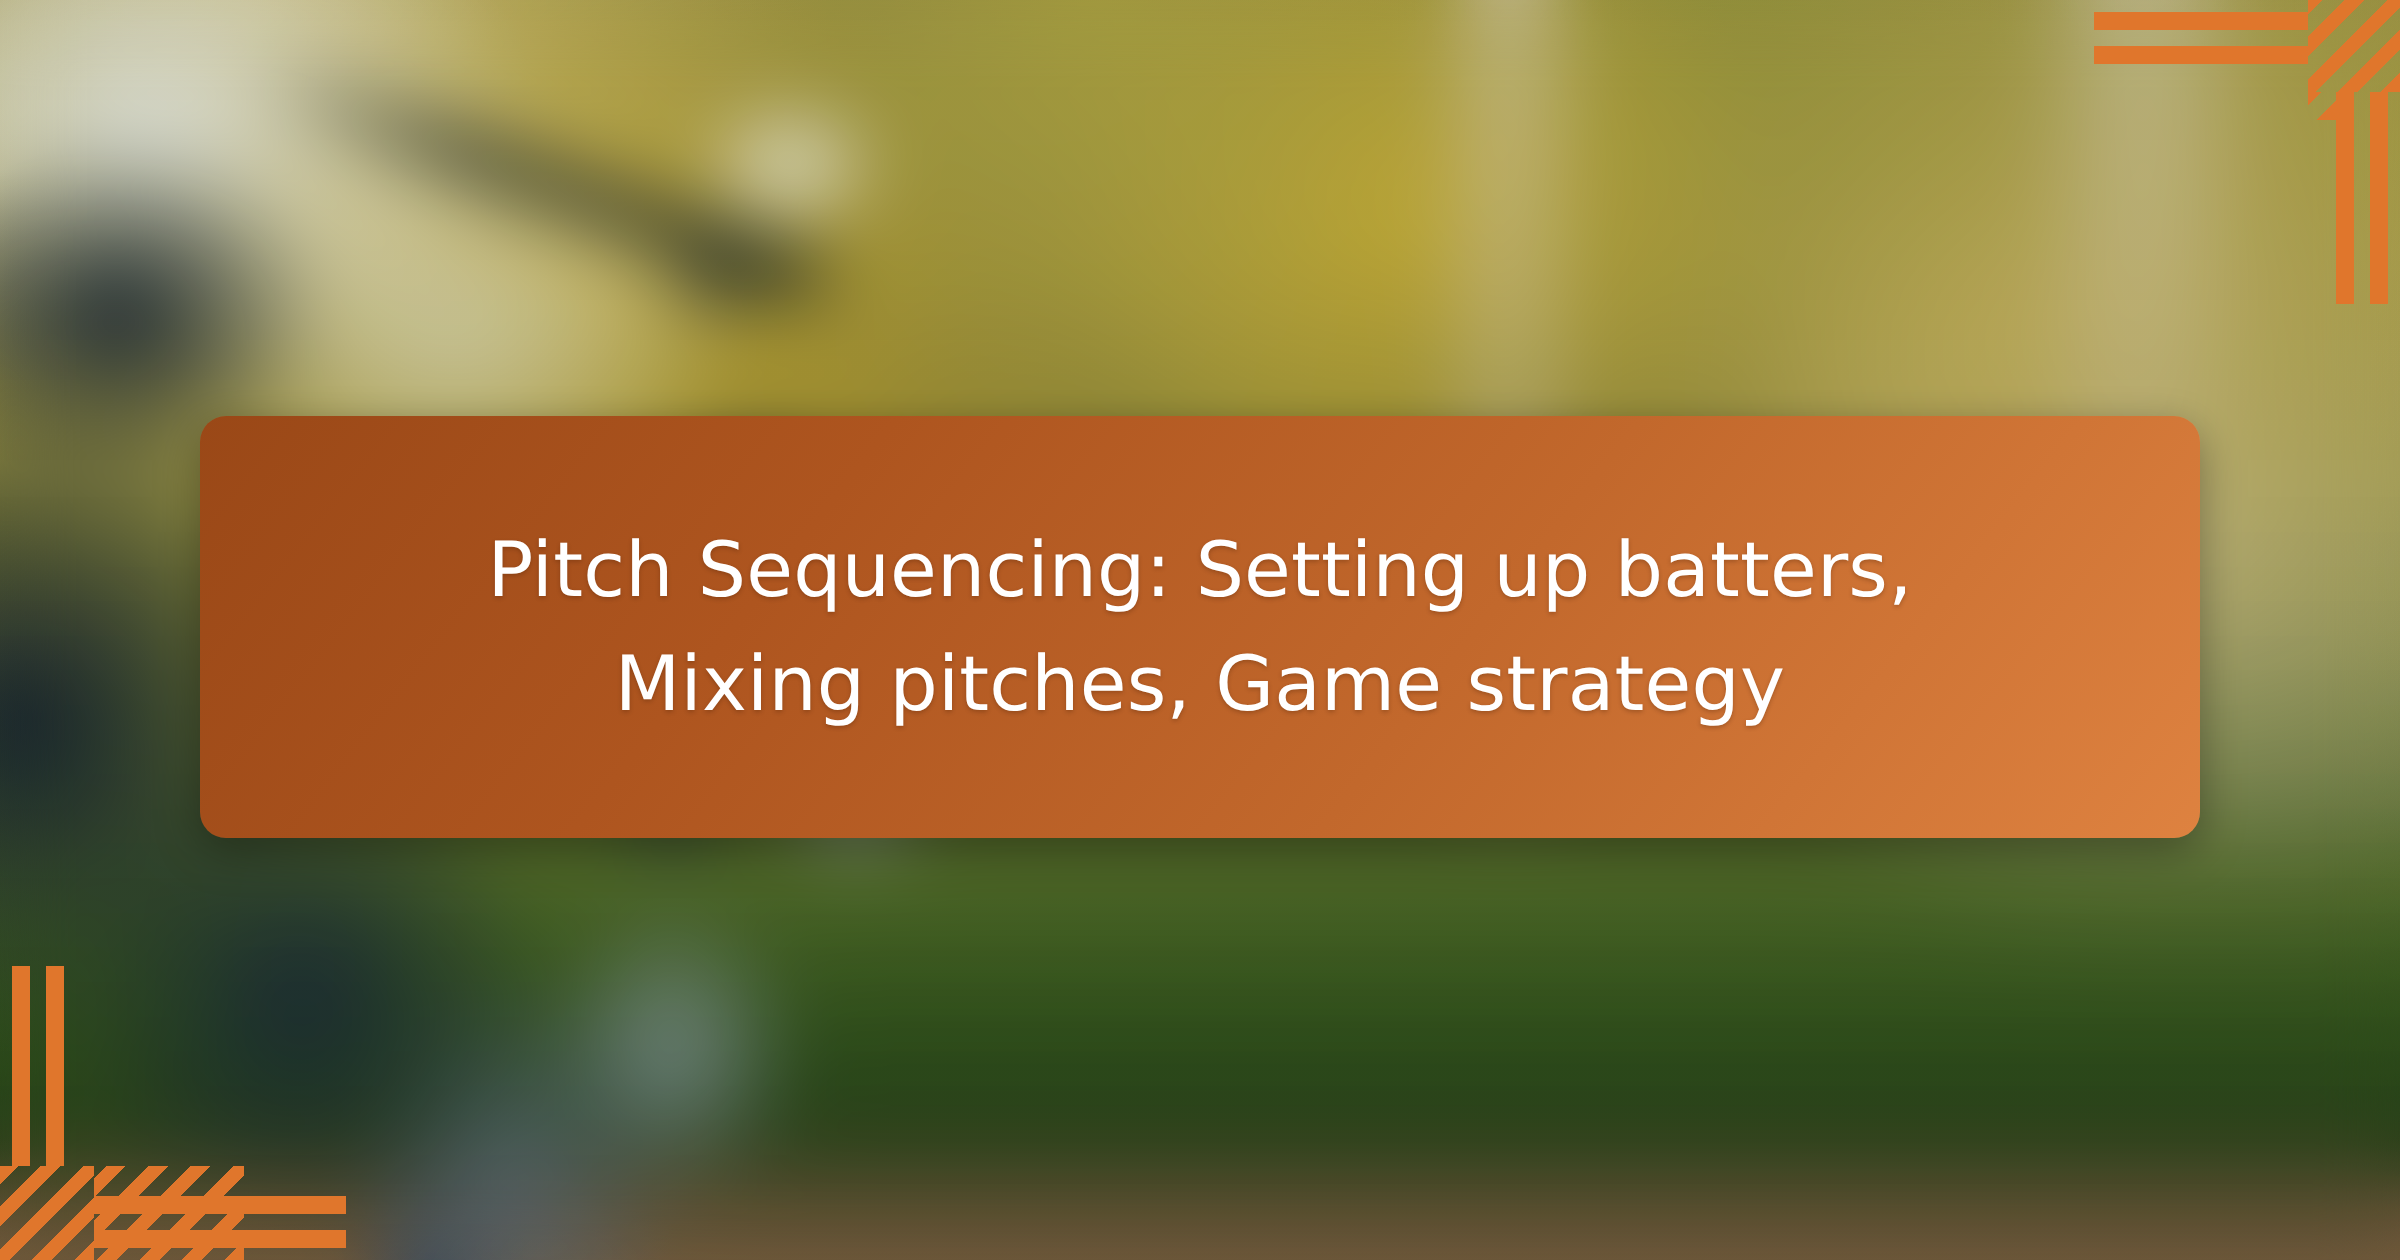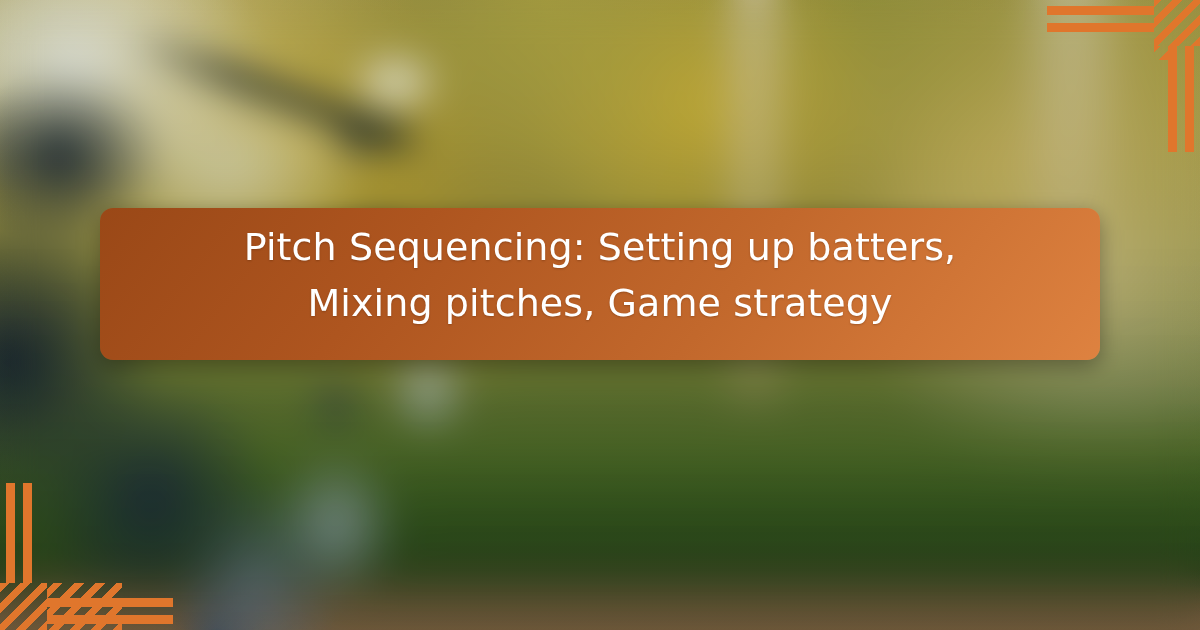--- a/index.html
+++ b/index.html
@@ -198,26 +198,26 @@
   #ornament-bottom-left .h2 { bottom: 6px;  left: 47px; width: 126px; height: 9px; }
   #ornament-bottom-left .hatch-a { bottom: 0; left: 0; width: 47px; height: 47px; }
   #ornament-bottom-left .hatch-b { bottom: 0; left: 47px; width: 75px; height: 47px; }
 
   
   #title-card {
     position: absolute;
     left: 100px;
     top: 208px;
     width: 1000px;
-    height: 152px;
+    height: 211px;
     border-radius: 13px;
     background: linear-gradient(128deg, #9A4817 0%, #AE551F 30%, #C2682C 62%, #DE8240 100%);
     box-shadow: 0 6px 22px rgba(0,0,0,0.35);
     display: flex;
-    align-items: flex-start;
+    align-items: center;
     justify-content: center;
     padding: 11px 60px;
   }
 
   #title-text {
     color: #FFFFFF;
     font-size: 38px;
     line-height: 1.48;
     font-weight: 400;
     text-align: center;

